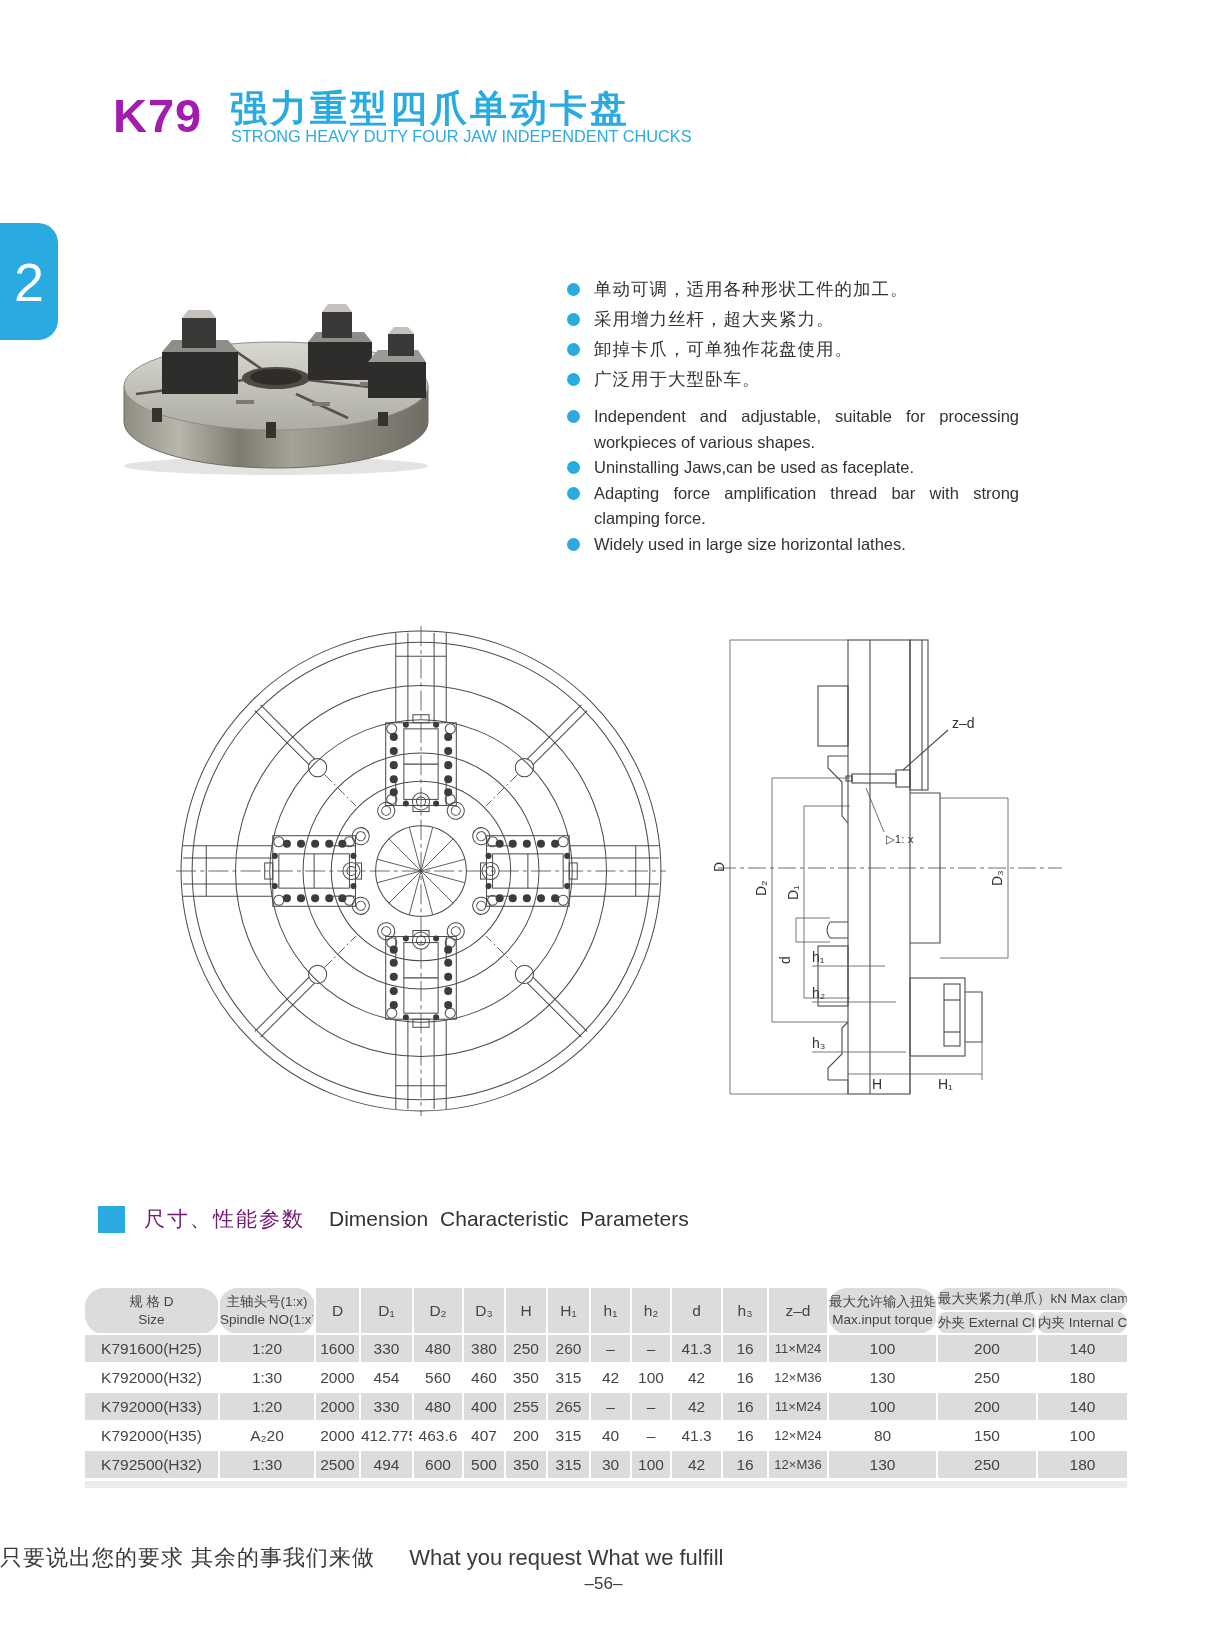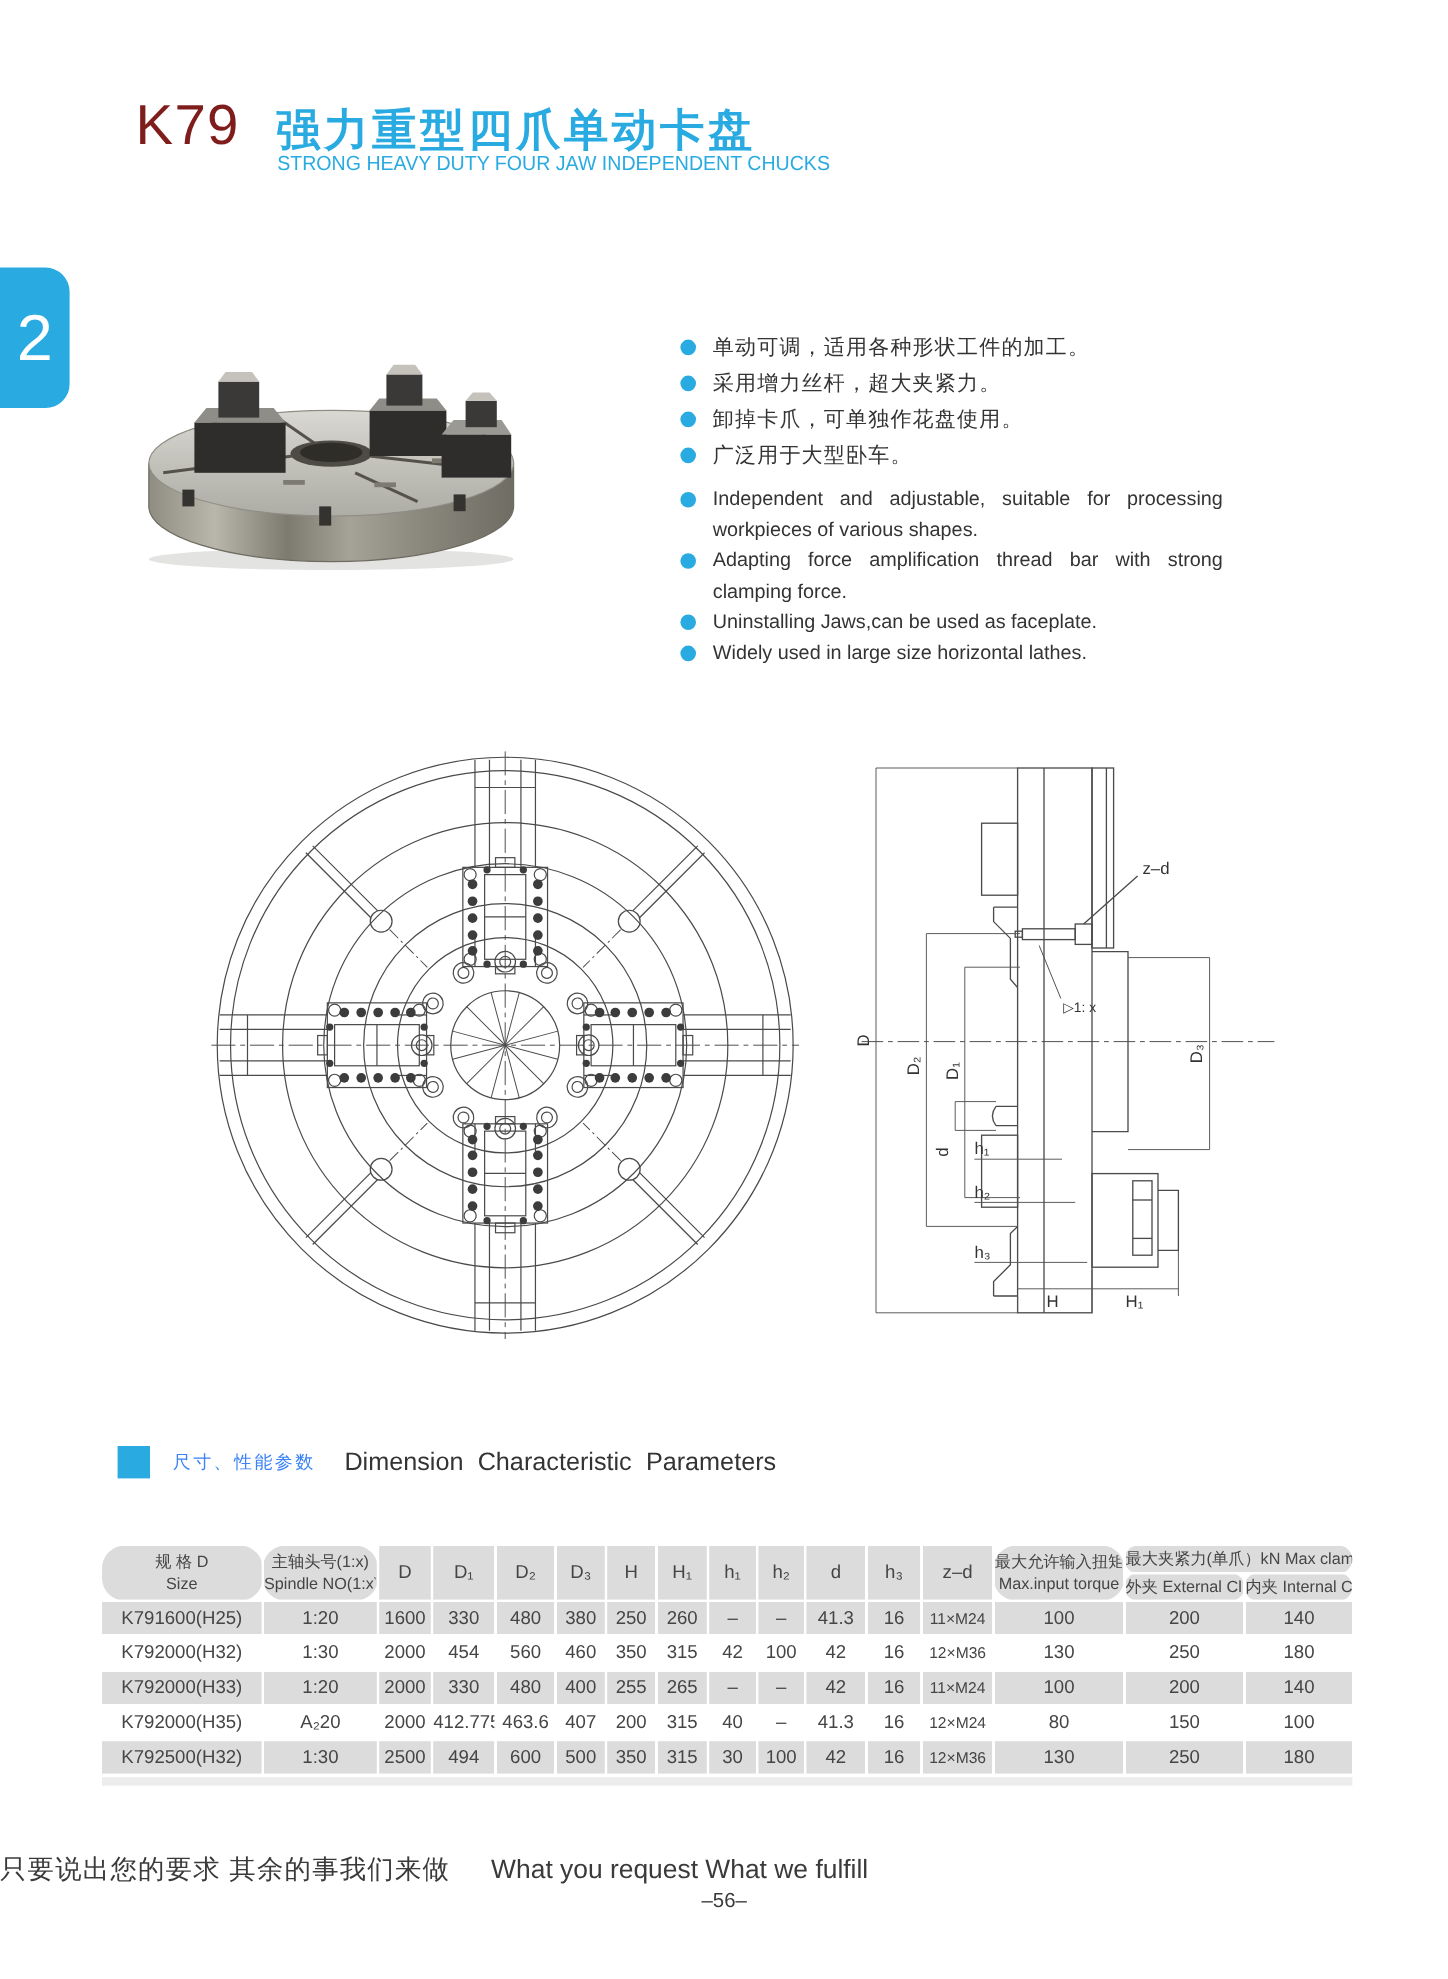--- a/index.html
+++ b/index.html
@@ -3,21 +3,21 @@
 <meta charset="utf-8">
 <style>
   html,body{margin:0;padding:0;background:#fff;}
   .page{position:relative;width:1207px;height:1649px;background:#ffffff;overflow:hidden;
         font-family:"Liberation Sans","DejaVu Sans",sans-serif;color:#3c3c3c;}
 
   
   .chapter-tab{position:absolute;left:0;top:223px;width:58px;height:117px;background:#29ABE2;
     border-radius:0 20px 20px 0;display:flex;align-items:center;justify-content:center;}
   .chapter-tab span{color:#fff;font-size:54px;font-weight:400;line-height:1;}
-  .model-code{position:absolute;left:113px;top:76px;font-size:47px;font-weight:normal;color:#7f1d1d;letter-spacing:1px;}
+  .model-code{position:absolute;left:113px;top:88px;font-size:47px;font-weight:bold;color:#a21caf;letter-spacing:1px;}
   .t-cn{position:absolute;left:230px;top:84px;font-size:37px;font-weight:bold;color:#29ABE2;letter-spacing:3px;white-space:nowrap;}
   .t-en{position:absolute;left:231px;top:127px;font-size:17px;color:#29ABE2;letter-spacing:0;transform:scaleX(.96);transform-origin:left;white-space:nowrap;}
 
   
   .photo{position:absolute;left:116px;top:290px;width:322px;height:190px;}
 
   
   .features-cn{position:absolute;left:567px;top:274px;width:490px;}
   .features-cn .feat{display:flex;align-items:center;height:30px;font-size:17.5px;color:#333;letter-spacing:1px;}
   .features-en{position:absolute;left:567px;top:404px;width:452px;}
@@ -28,21 +28,21 @@
   .features-en .ftxt{padding-left:27px;}
 
   
   .front-view{position:absolute;left:176px;top:626px;width:490px;height:490px;}
   .section-view{position:absolute;left:700px;top:628px;width:380px;height:482px;}
   svg text{font-family:"Liberation Sans","DejaVu Sans",sans-serif;fill:#333;}
 
   
   .sec-head{position:absolute;left:98px;top:1205px;display:flex;align-items:center;}
   .sec-square{width:27px;height:27px;background:#29ABE2;margin-right:19px;}
-  .sec-cn{font-size:15px;color:#3b82f6;letter-spacing:2px;font-weight:500;}
+  .sec-cn{font-size:21px;color:#701a75;letter-spacing:2px;font-weight:500;}
   .sec-en{font-size:21px;color:#333;margin-left:24px;word-spacing:6px;}
 
   
   .tbl-wrap{position:absolute;left:85px;top:1288px;width:1042px;}
   table{border-collapse:collapse;table-layout:fixed;width:1042px;}
   th,td{border-right:2px solid #fff;border-bottom:2px solid #fff;text-align:center;
         font-weight:normal;color:#454545;padding:0;overflow:hidden;white-space:nowrap;}
   th:last-child,td:last-child{border-right:none;}
   thead th{background:#dcdcdc;font-size:15.5px;}
   thead th.two{font-size:13.5px;line-height:1.3;border-radius:19px;}
@@ -149,25 +149,25 @@
         <span class="ftxt">广泛用于大型卧车。</span>
       </div>
     </div>
   <div class="features-en">
       <div class="feat">
         <span class="dot"></span>
         <span class="ftxt">Independent and adjustable, suitable for processing workpieces of various shapes.</span>
       </div>
       <div class="feat">
         <span class="dot"></span>
+        <span class="ftxt">Uninstalling Jaws,can be used as faceplate.</span>
+      </div>
+      <div class="feat">
+        <span class="dot"></span>
         <span class="ftxt">Adapting force amplification thread bar with strong clamping force.</span>
-      </div>
-      <div class="feat">
-        <span class="dot"></span>
-        <span class="ftxt">Uninstalling Jaws,can be used as faceplate.</span>
       </div>
       <div class="feat">
         <span class="dot"></span>
         <span class="ftxt">Widely used in large size horizontal lathes.</span>
       </div>
     </div>
 
   <svg class="front-view" viewBox="0 0 486 486">
     <defs>
       <g id="fv-jaw-arm" fill="none" stroke="#4a4a4a" stroke-width="1">

